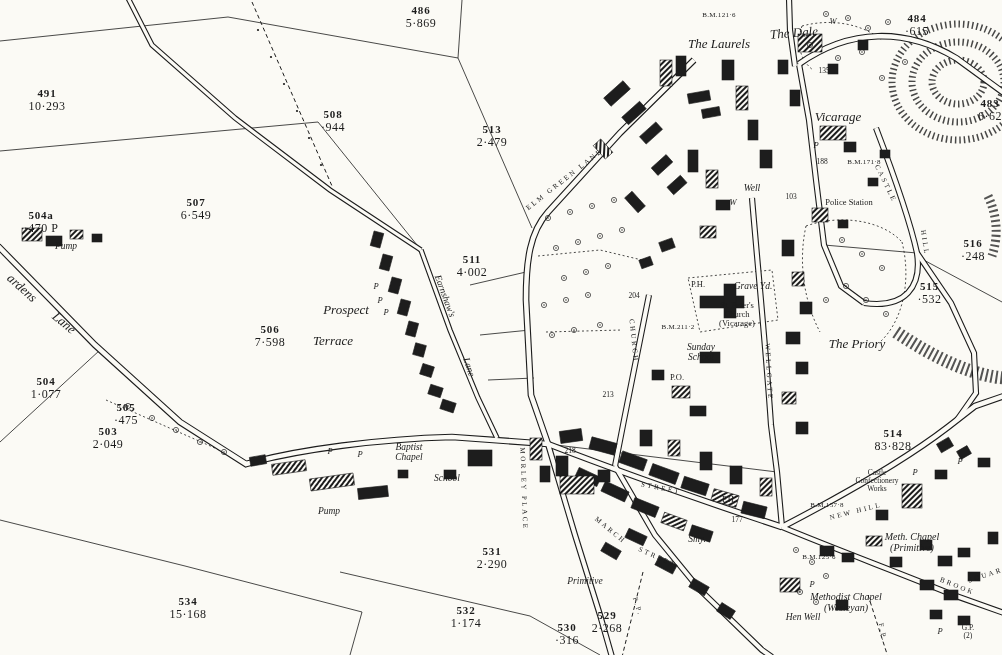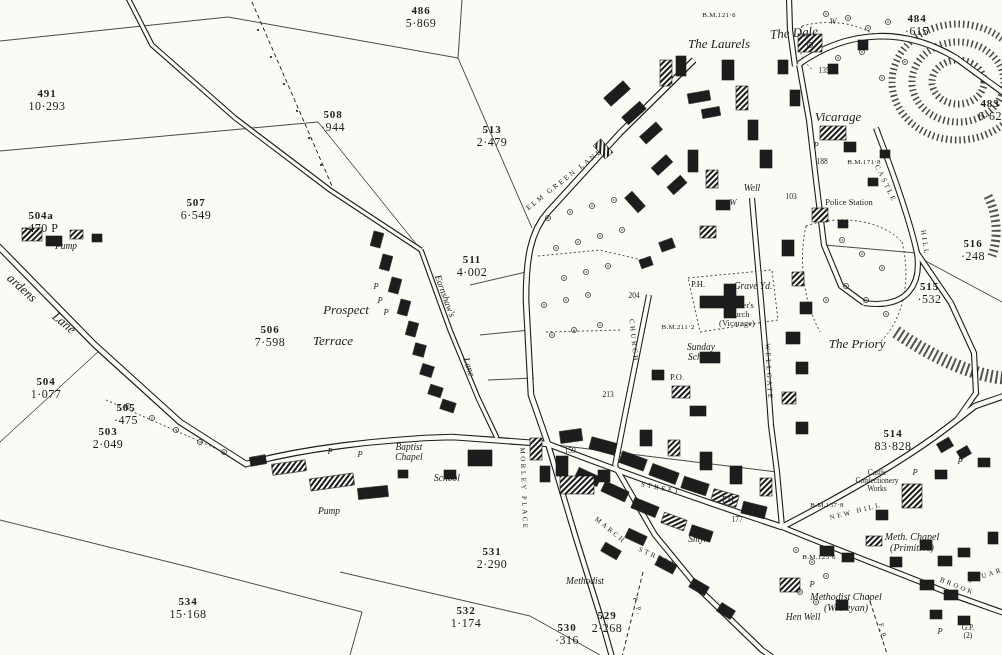--- a/index.html
+++ b/index.html
@@ -415,21 +415,21 @@
       <div class="lbl sp" style="left: 791px; top: 197px;">
         <div class="l0">103</div>
       </div>
       <div class="lbl sp" style="left: 634px; top: 296px;">
         <div class="l0">204</div>
       </div>
       <div class="lbl sp" style="left: 608px; top: 395px;">
         <div class="l0">213</div>
       </div>
       <div class="lbl sp" style="left: 570px; top: 451px;">
-        <div class="l0">159</div>
+        <div class="l0">218</div>
       </div>
       <div class="lbl sp" style="left: 737px; top: 520px;">
         <div class="l0">177</div>
       </div>
       <div class="lbl bm" style="left: 719px; top: 16px;">
         <div class="l0">B.M.121·6</div>
       </div>
       <div class="lbl bm" style="left: 864px; top: 163px;">
         <div class="l0">B.M.171·8</div>
       </div>
@@ -495,21 +495,21 @@
       <div class="lbl nm" style="left: 447px; top: 478px;">
         <div class="l0">School</div>
       </div>
       <div class="lbl nm" style="left: 66px; top: 246px;">
         <div class="l0">Pump</div>
       </div>
       <div class="lbl nm" style="left: 329px; top: 511px;">
         <div class="l0">Pump</div>
       </div>
       <div class="lbl nm" style="left: 585px; top: 581px;">
-        <div class="l0">Methodist</div>
+        <div class="l0">Primitive</div>
       </div>
       <div class="lbl ro" style="left: 849px; top: 203px;">
         <div class="l0">Police Station</div>
       </div>
       <div class="lbl ro" style="left: 737px; top: 315px;">
         <div class="l0">St. Peter's</div>
         <div class="l1">Church</div>
         <div class="l2">(Vicarage)</div>
       </div>
       <div class="lbl ro2" style="left: 877px; top: 481px;">

